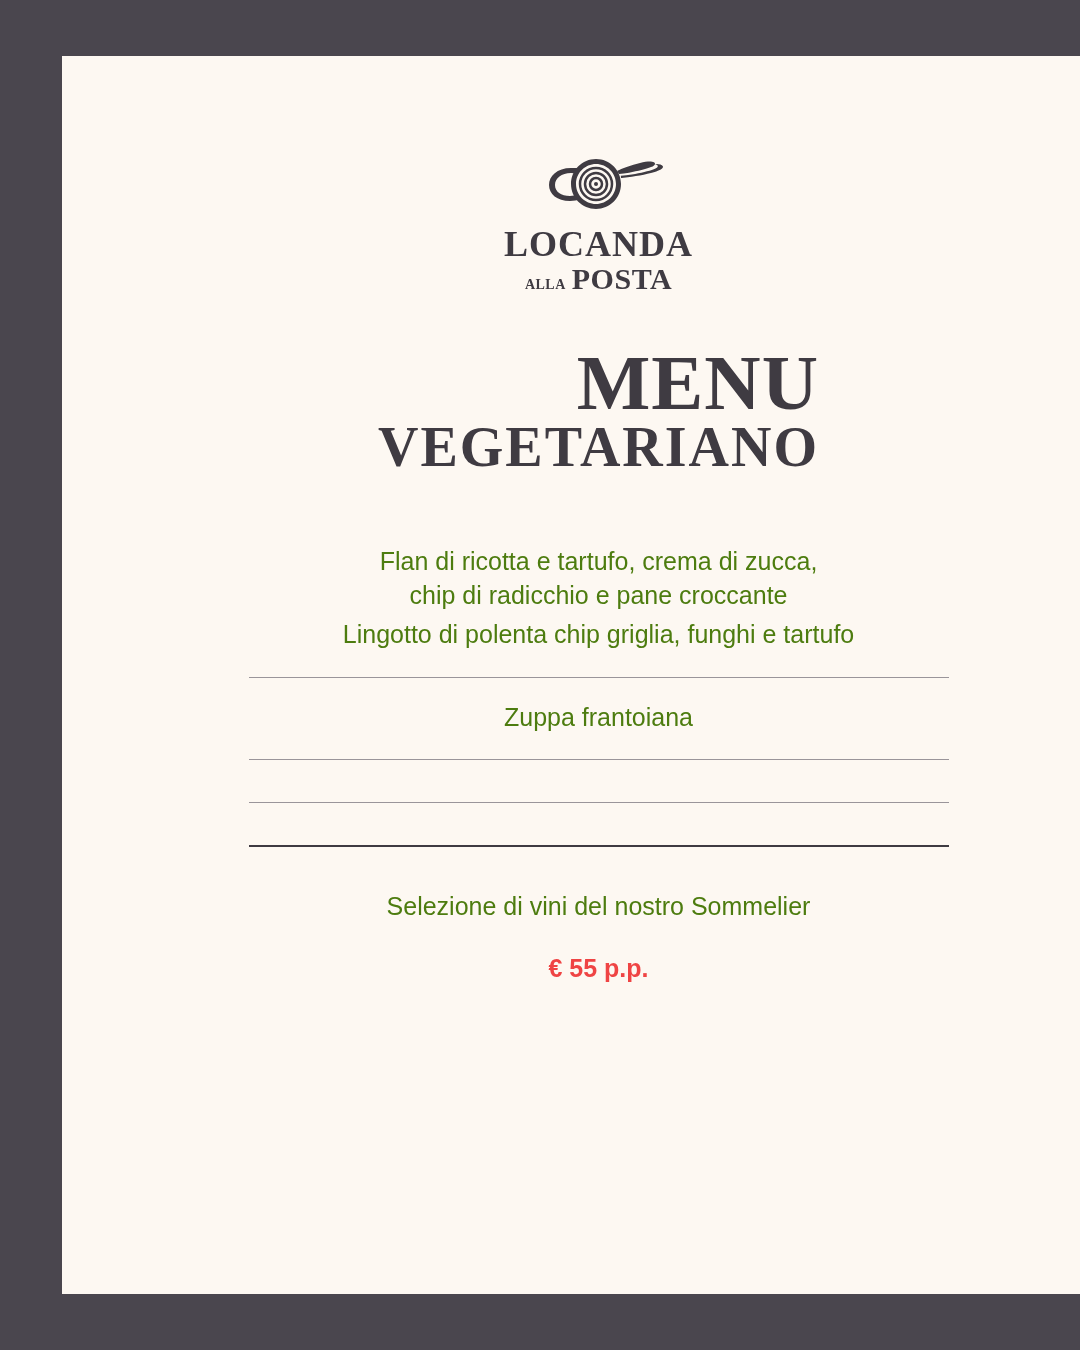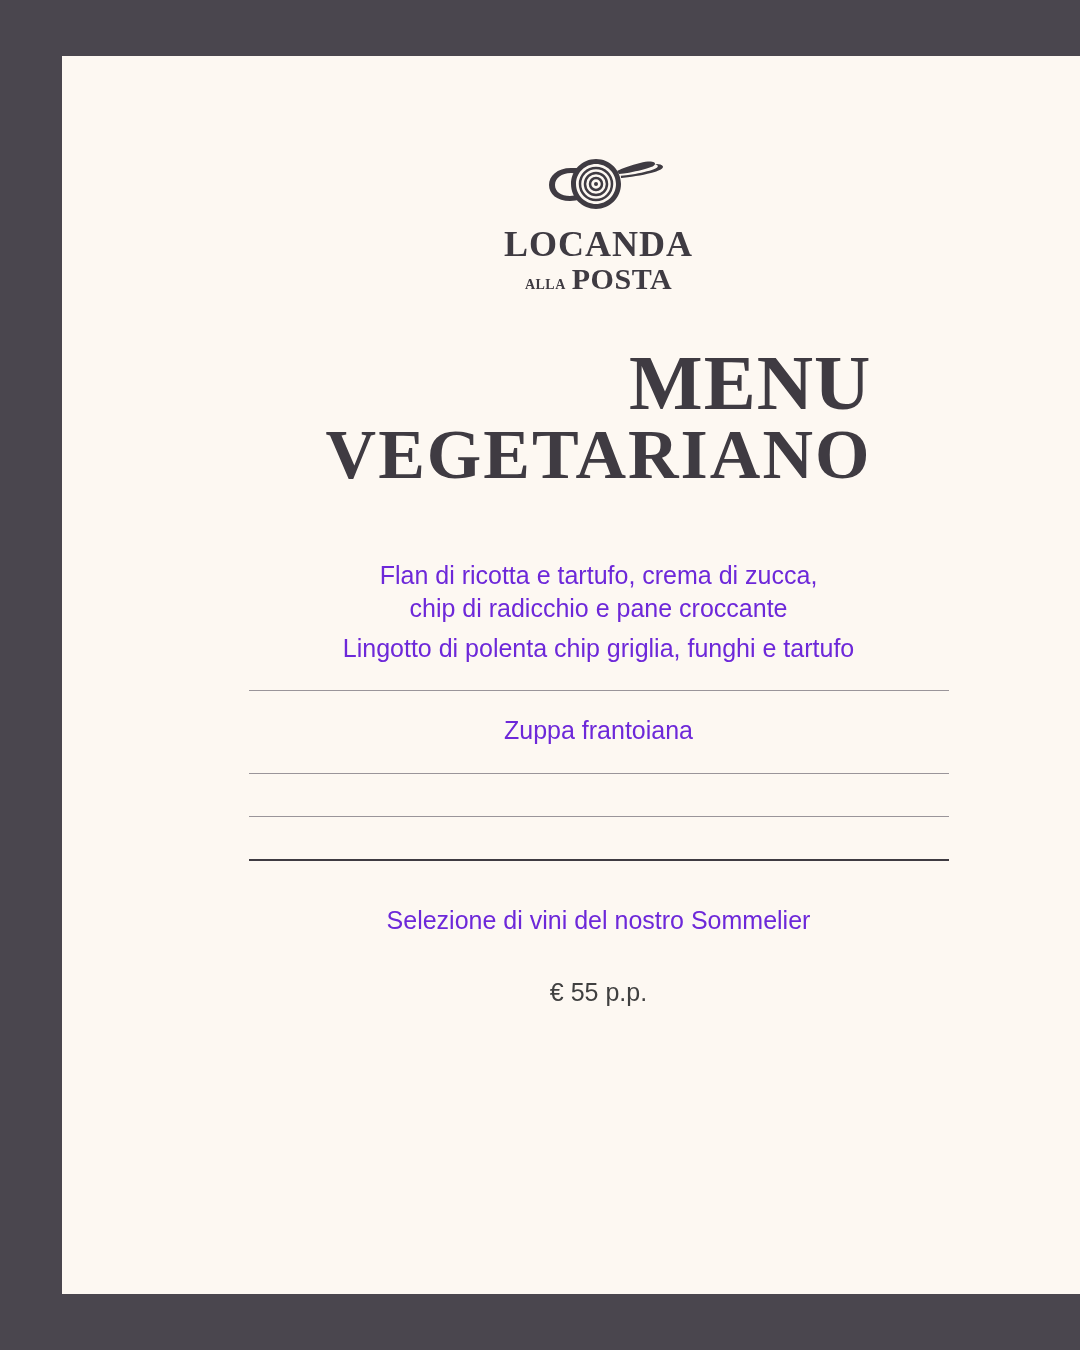--- a/index.html
+++ b/index.html
@@ -72,64 +72,64 @@
     font-family: "Liberation Serif", serif;
     font-weight: bold;
     letter-spacing: 1px;
     line-height: 0.96;
   }
   .title-line1 {
     font-size: 78px;
     display: block;
   }
   .title-line2 {
-    font-size: 70px;
+    font-size: 56px;
     display: block;
     letter-spacing: 2px;
   }
   .menu {
     margin-top: 46px;
     width: 700px;
     display: flex;
     flex-direction: column;
     align-items: center;
   }
   .course {
     width: 100%;
     display: flex;
     flex-direction: column;
     align-items: center;
   }
   .dish {
     text-align: center;
-    color: #6d28d9;
+    color: #4d7c0f;
     font-size: 25px;
     line-height: 1.34;
     margin: 3px 0;
     font-family: "Liberation Sans", sans-serif;
     font-weight: 300;
   }
   .divider {
     width: 700px;
     height: 1px;
     background: #9a959a;
     margin: 22px 0 20px 0;
   }
   .divider.thick {
     height: 2px;
     background: #3f3b42;
   }
   .wine {
     margin-top: 20px;
   }
   .price {
-    margin-top: 38px;
+    margin-top: 27px;
     font-size: 25px;
-    color: #404040;
-    font-weight: 400;
+    color: #ef4444;
+    font-weight: 700;
   }
 </style>
 </head>
 <body>
 
 <div class="card">
 
   <div class="logo-block">
     <svg class="logo-mark" viewBox="0 0 170 72">
       <g fill="#3f3b42">

